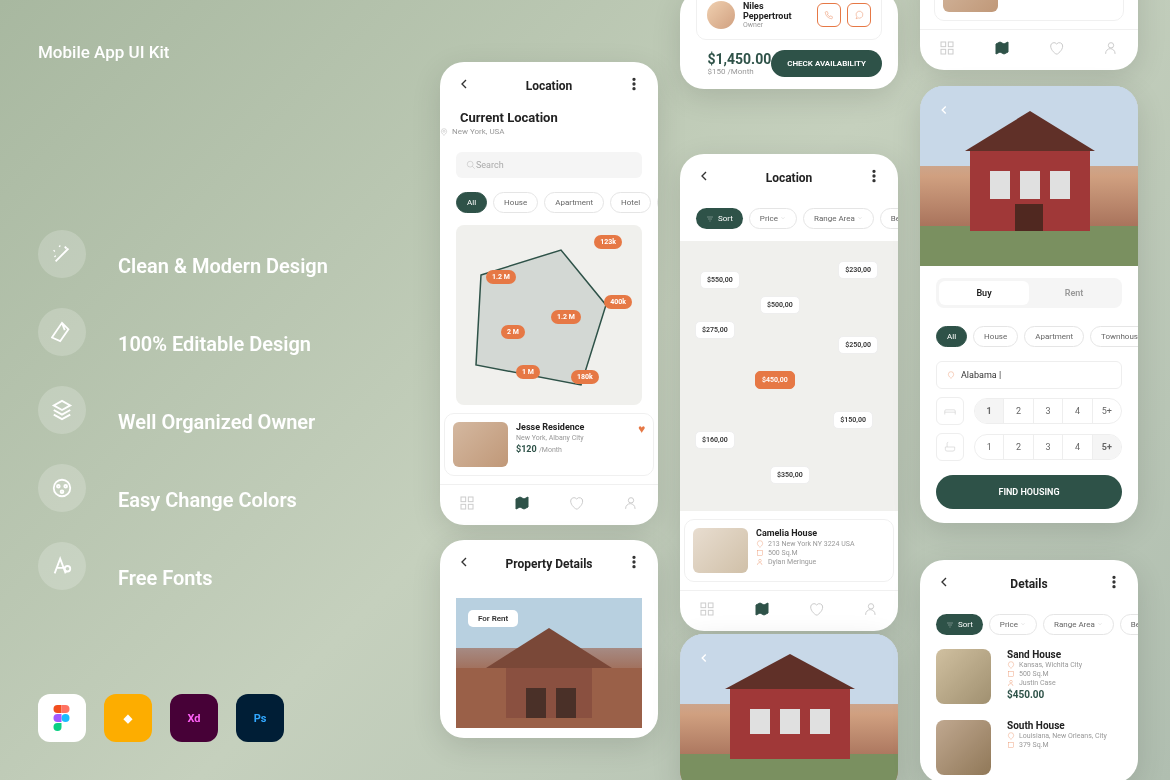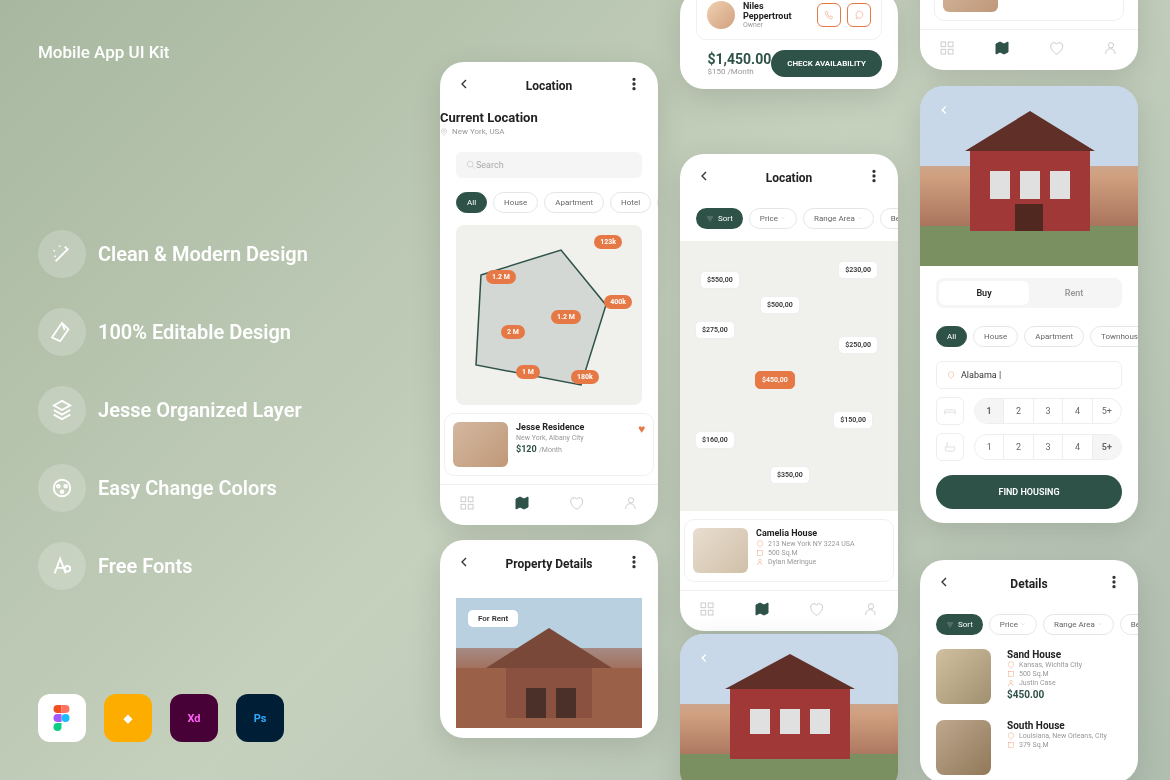--- a/index.html
+++ b/index.html
@@ -1,35 +1,35 @@
 <!DOCTYPE html>
 <html><head>
 <meta charset="utf-8">
 <style>
 *{margin:0;padding:0;box-sizing:border-box;font-family:-apple-system,BlinkMacSystemFont,"Segoe UI",Roboto,sans-serif}
 body{width:1170px;height:780px;background:linear-gradient(135deg,#a8b8a0 0%,#c5d0bd 50%,#b0beb0 100%);overflow:hidden;position:relative}
 .hero{position:absolute;left:38px;top:38px;color:#fff}
 .hero h1{font-size:54px;font-weight:800;line-height:1}
 .hero p{font-size:17px;font-weight:500;margin-top:4px}
 .features{position:absolute;left:38px;top:230px}
-.feature{display:flex;align-items:center;gap:12px;margin-bottom:30px;color:#fff}
+.feature{display:flex;align-items:flex-end;gap:32px;margin-bottom:30px;color:#fff}
 .feature-icon{width:48px;height:48px;border-radius:50%;background:rgba(255,255,255,0.2);display:flex;align-items:center;justify-content:center}
 .feature-icon svg{width:22px;height:22px;stroke:#fff;fill:none;stroke-width:2}
 .feature-text{font-size:20px;font-weight:600}
 .tools{position:absolute;left:38px;bottom:38px;display:flex;gap:18px}
 .tool-icon{width:48px;height:48px;border-radius:12px;background:#fff;display:flex;align-items:center;justify-content:center;font-size:11px;font-weight:700}
 .tool-figma{color:#000}
 .tool-sketch{background:#fdad00;color:#fff}
 .tool-xd{background:#470137;color:#ff61f6}
 .tool-ps{background:#001e36;color:#31a8ff}
 .phone{position:absolute;background:#fff;border-radius:24px;overflow:hidden;box-shadow:0 8px 30px rgba(0,0,0,0.12)}
 .ph-header{display:flex;align-items:center;justify-content:space-between;padding:14px 16px}
 .ph-back svg,.ph-more svg{width:16px;height:16px;stroke:#333;fill:none;stroke-width:2}
 .ph-title{font-size:12px;font-weight:700;color:#222}
-.ph-sub-title{font-size:13px;font-weight:700;color:#222;padding:0 0}
+.ph-sub-title{font-size:13px;font-weight:700;color:#222;padding:0 20px}
 .ph-loc{display:flex;align-items:center;gap:4px;padding:2px 0 8px;font-size:8px;color:#999}
 .ph-loc svg{width:8px;height:8px;stroke:#999;fill:none}
 .search-box{margin:8px 16px;background:#f5f5f5;border-radius:6px;padding:8px 10px;display:flex;align-items:center;gap:0}
 .search-box svg{width:10px;height:10px;stroke:#aaa;fill:none}
 .search-box span{font-size:9px;color:#aaa}
 .chips{display:flex;gap:6px;padding:6px 16px;overflow:hidden}
 .chip{padding:5px 10px;border-radius:12px;font-size:8px;background:#fff;border:1px solid #e5e5e5;color:#666;white-space:nowrap}
 .chip.active{background:#2e5248;color:#fff;border-color:#2e5248}
 .chip.sort{background:#2e5248;color:#fff;border:none;display:flex;align-items:center;gap:4px}
 .chip.sort svg{width:8px;height:8px;stroke:#fff;fill:none}
@@ -123,21 +123,21 @@
         </svg>
       </div>
     <div class="feature-text">100% Editable Design</div>
   </div>
   <div class="feature">
     <div class="feature-icon">
         <svg viewBox="0 0 24 24">
           <path d="M12 2l9 5-9 5-9-5 9-5z M3 12l9 5 9-5 M3 17l9 5 9-5"></path>
         </svg>
       </div>
-    <div class="feature-text">Jesse Organized Layer</div>
+    <div class="feature-text">Well Organized Owner</div>
   </div>
   <div class="feature">
     <div class="feature-icon">
         <svg viewBox="0 0 24 24">
           <circle cx="12" cy="12" r="9"></circle>
           <circle cx="8" cy="10" r="1.5"></circle>
           <circle cx="16" cy="10" r="1.5"></circle>
           <circle cx="12" cy="16" r="1.5"></circle>
         </svg>
       </div>

